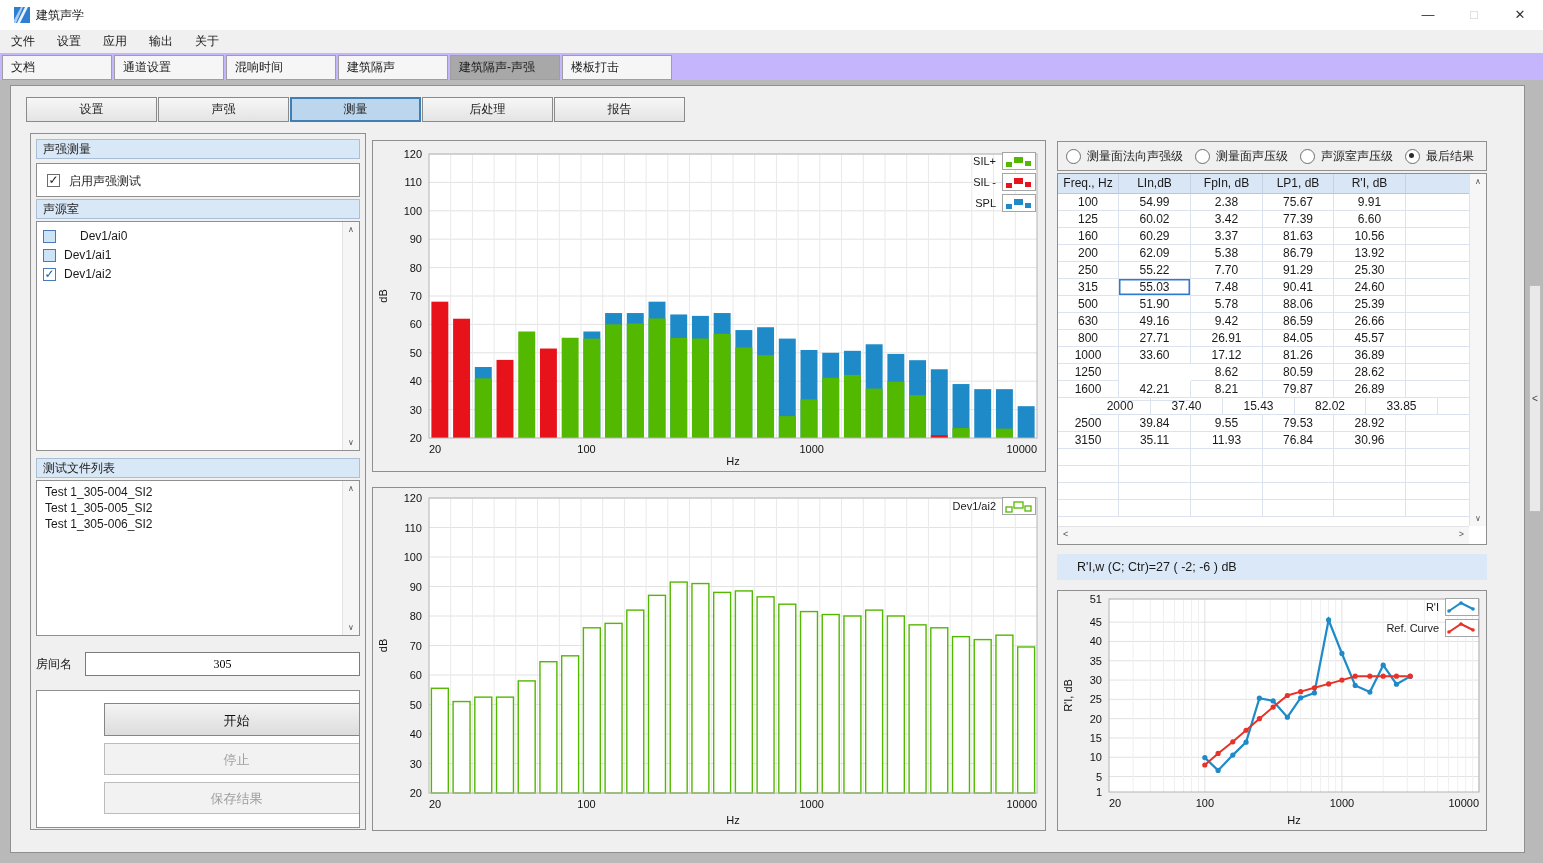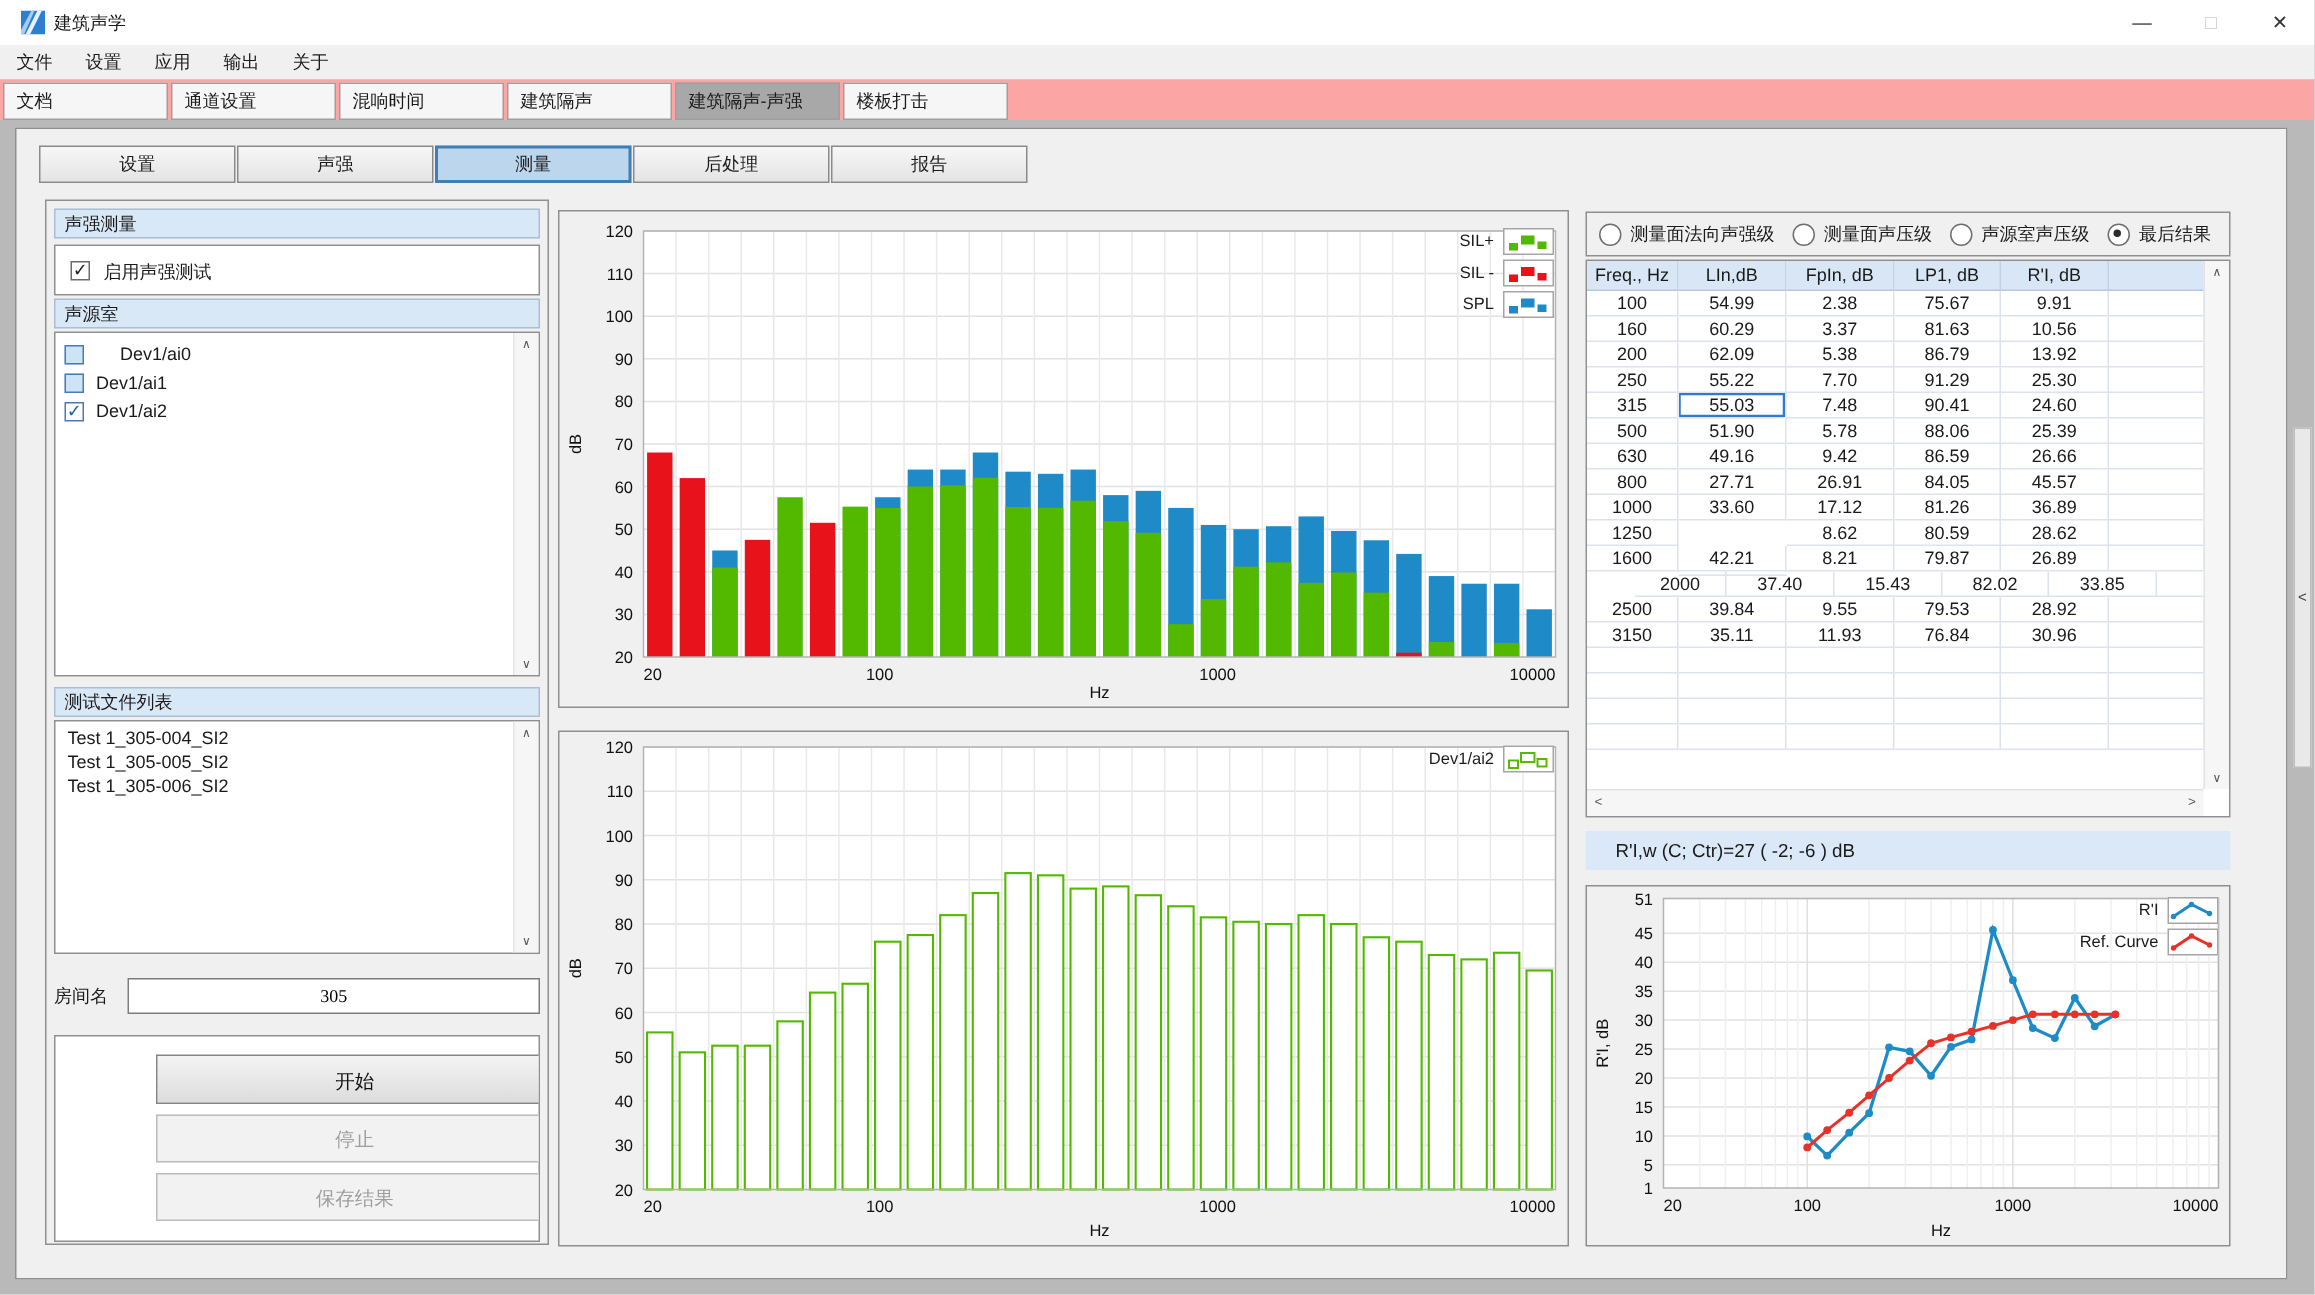--- a/index.html
+++ b/index.html
@@ -8,21 +8,21 @@
   .abs{position:absolute;box-sizing:border-box}
   
   .titlebar{left:0;top:0;width:1543px;height:30px;background:#ffffff}
   .apptitle{left:36px;top:0;height:30px;line-height:30px;font-size:12px}
   .winbtn{top:0;width:46px;height:30px;line-height:30px;text-align:center;font-size:13px;color:#333}
   .winbtn.max{color:#c9c9c9}
   
   .menubar{left:0;top:30px;width:1543px;height:23px;background:#f0f0f0;display:flex;align-items:stretch}
   .menu-item{padding:0 11px;line-height:23px}
   
-  .tabrow{left:0;top:53px;width:1543px;height:27px;background:#fca5a5;padding-top:2px}
+  .tabrow{left:0;top:53px;width:1543px;height:27px;background:#c4b5fd;padding-top:2px}
   .maintab{display:inline-block;box-sizing:border-box;width:110px;height:25px;line-height:23px;text-align:left;
            padding-left:8px;background:#f6f6f6;border:1px solid #9f9f9f;margin-left:2px;vertical-align:top}
   .maintab.sel{background:#a8a8a8}
   .mainpanel{left:10px;top:85px;width:1515px;height:768px;background:#f0f0f0;border:1px solid #8f8f8f}
   
   .subtab{top:97px;height:25px;width:131px;line-height:23px;text-align:center;background:linear-gradient(#f7f7f7,#e4e4e4);
           border:1px solid #8a8a8a}
   .subtab.sel{background:#bcd6ee;border:2px solid #3f7fb6;line-height:21px}
   
   .groupbox{border:1px solid #8f8f8f;background:#f0f0f0;overflow:hidden}
@@ -407,20 +407,28 @@
     </div>
     <div class="tr">
       <div class="td" style="width: 61px;">100</div>
       <div class="td" style="width: 72px;">54.99</div>
       <div class="td" style="width: 72px;">2.38</div>
       <div class="td" style="width: 71px;">75.67</div>
       <div class="td" style="width: 72px;">9.91</div>
       <div class="td" style="width: 64px;"></div>
     </div>
     <div class="tr">
+      <div class="td" style="width: 61px;">125</div>
+      <div class="td" style="width: 72px;">60.02</div>
+      <div class="td" style="width: 72px;">3.42</div>
+      <div class="td" style="width: 71px;">77.39</div>
+      <div class="td" style="width: 72px;">6.60</div>
+      <div class="td" style="width: 64px;"></div>
+    </div>
+    <div class="tr">
       <div class="td" style="width: 61px;">160</div>
       <div class="td" style="width: 72px;">60.29</div>
       <div class="td" style="width: 72px;">3.37</div>
       <div class="td" style="width: 71px;">81.63</div>
       <div class="td" style="width: 72px;">10.56</div>
       <div class="td" style="width: 64px;"></div>
     </div>
     <div class="tr">
       <div class="td" style="width: 61px;">200</div>
       <div class="td" style="width: 72px;">62.09</div>

